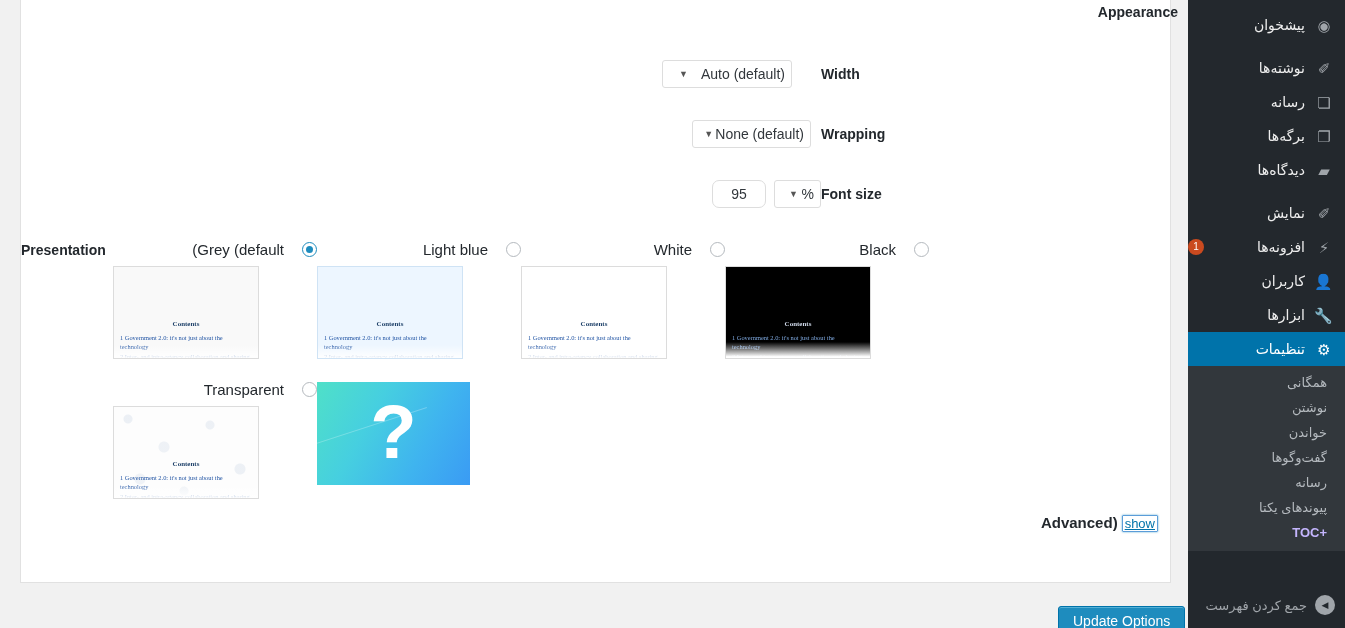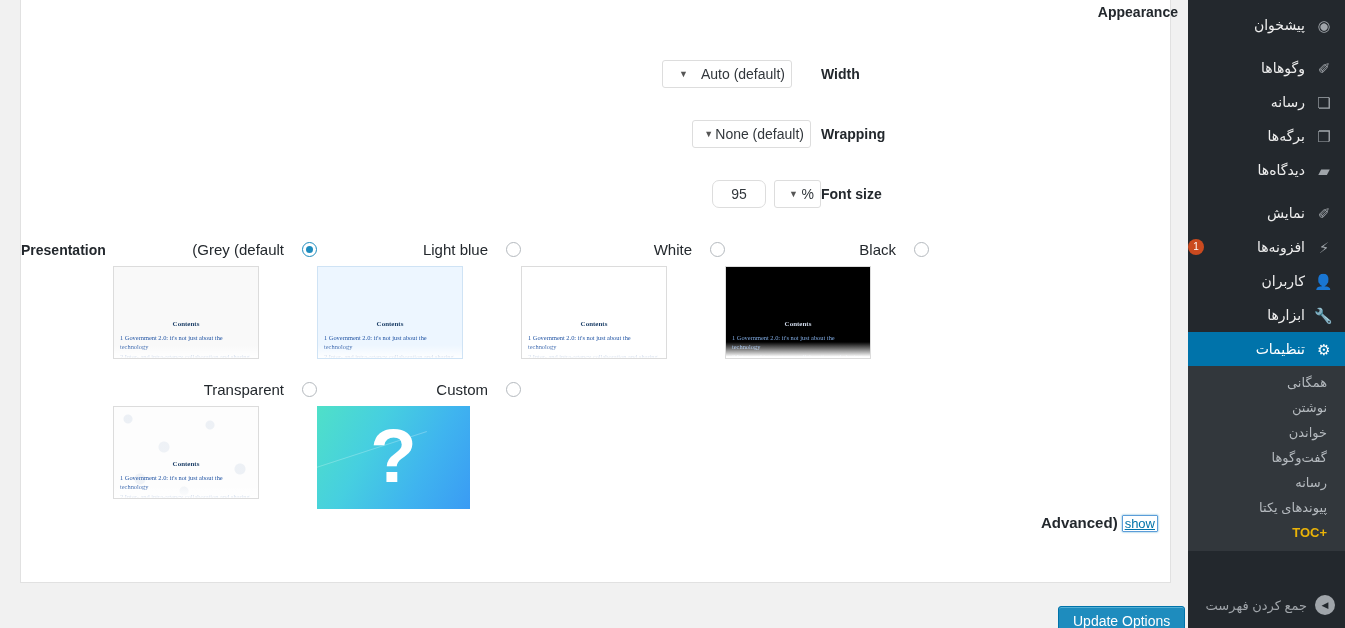--- a/index.html
+++ b/index.html
@@ -55,21 +55,21 @@
     display: inline-block;
   }
 
   .submenu { background: #32373c; padding: 4px 0 6px; }
   .submenu-item {
     display: block;
     padding: 5px 18px 5px 12px;
     font-size: 13px; color: #b4b9be;
     cursor: pointer; white-space: nowrap;
   }
-  .submenu-item.active { color: #eab308; font-weight: bold; }
+  .submenu-item.active { color: #c4b5fd; font-weight: bold; }
 
   .collapse-wrap {
     position: absolute; bottom: 0; right: 0; left: 0;
     background: #23282d;
     padding-bottom: 6px;
   }
   .collapse-item {
     display: flex; align-items: center;
     height: 34px; padding: 0 10px 0 0;
     font-size: 13px; color: #a0a5aa; cursor: pointer;
@@ -400,24 +400,20 @@
                 <div class="thumb-li">1 Government 2.0: it's not just about the technology</div>
                 <div class="thumb-li">2 Inter- and intra-agency collaboration and sharing</div>
                 <div class="thumb-li">3 Policy consultation</div>
                 <div class="thumb-li">4 Feedback on service delivery</div>
               </div>
               <div class="fade-bottom"></div>
             </div>
           </div>
 
           <div class="pres-cell" style="margin-top:18px;">
-            <div class="pres-head">
-              <span class="radio"></span>
-              <span class="pres-label">Custom</span>
-            </div>
             <div class="thumb custom">
               <div class="swoosh"></div>
               <div class="qmark">?</div>
             </div>
           </div>
 
         </div>
       </div>
 
       <div class="advanced-row">
@@ -437,21 +433,21 @@
   <div class="adminmenu">
 
     <div class="menu-top" style="margin-top:8px;">
       <span class="mt-icon">◉</span>
       <span class="mt-label">پیشخوان</span>
     </div>
     <div class="menu-sep"></div>
 
     <div class="menu-top">
       <span class="mt-icon">✐</span>
-      <span class="mt-label">وگوها‌ها</span>
+      <span class="mt-label">نوشته‌ها</span>
     </div>
     <div class="menu-top">
       <span class="mt-icon">❏</span>
       <span class="mt-label">رسانه</span>
     </div>
     <div class="menu-top">
       <span class="mt-icon">❐</span>
       <span class="mt-label">برگه‌ها</span>
     </div>
     <div class="menu-top">

